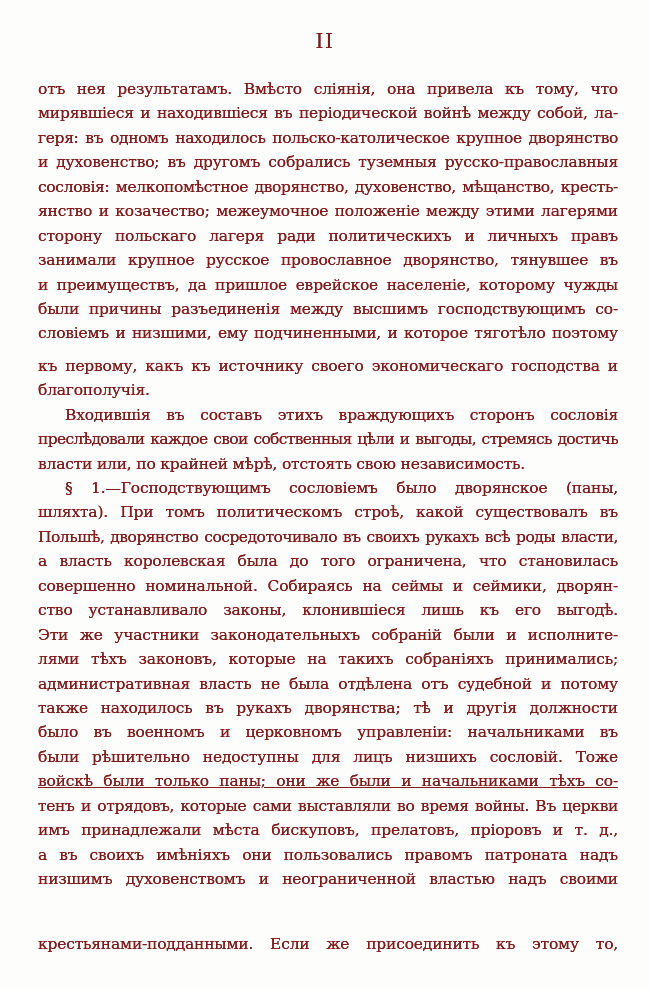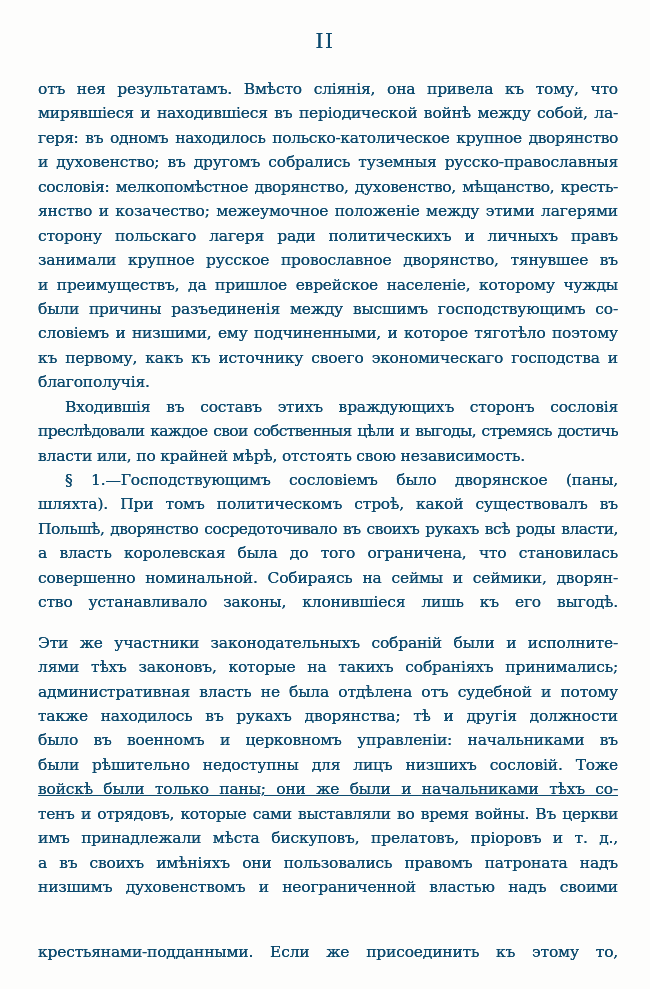--- a/index.html
+++ b/index.html
@@ -39,51 +39,51 @@
     letter-spacing: -0.2px;
     white-space: nowrap;
     text-shadow: 0 0 0.35px currentColor;
   }
   .line.indent { margin-left: 27px; }
   .line span { white-space: nowrap; }
 </style>
 </head>
 <body style="background: rgb(253, 253, 252);">
 
-<div class="page" style="color: #0c4a6e;">
+<div class="page" style="color: #7f1d1d;">
   <div class="page-number">II</div>
   <div class="text-column" id="text-column">
       <div class="paragraph">
         <div class="line" style="word-spacing: 6.97222px;"><span>отъ нея результатамъ. Вмѣсто сліянія, она привела къ тому, что</span></div>
         <div class="line" style="word-spacing: 1.75977px;"><span>мирявшіеся и находившіеся въ періодической войнѣ между собой, ла-</span></div>
         <div class="line" style="letter-spacing: -0.35px; word-spacing: 2.23698px;"><span>геря: въ одномъ находилось польско-католическое крупное дворянство</span></div>
         <div class="line" style="word-spacing: 3.34635px;"><span>и духовенство; въ другомъ собрались туземныя русско-православныя</span></div>
         <div class="line" style="letter-spacing: -0.35px; word-spacing: 1.78438px;"><span>сословія: мелкопомѣстное дворянство, духовенство, мѣщанство, кресть-</span></div>
         <div class="line" style="word-spacing: 1.72768px;"><span>янство и козачество; межеумочное положеніе между этими лагерями</span></div>
         <div class="line" style="word-spacing: 8.33036px;"><span>сторону польскаго лагеря ради политическихъ и личныхъ правъ</span></div>
         <div class="line" style="word-spacing: 6.93229px;"><span>занимали крупное русское провославное дворянство, тянувшее въ</span></div>
         <div class="line" style="word-spacing: 3.89509px;"><span>и преимуществъ, да пришлое еврейское населеніе, которому чужды</span></div>
         <div class="line" style="word-spacing: 5.17708px;"><span>были причины разъединенія между высшимъ господствующимъ со-</span></div>
         <div class="line" style="word-spacing: 1.66016px; text-align: center;"><span>словіемъ и низшими, ему подчиненными, и которое тяготѣло поэтому</span></div>
-        <div class="line" style="word-spacing: 3.38672px;"><span>къ первому, какъ къ источнику своего экономическаго господства и</span></div>
+        <div class="line" style="word-spacing: 3.38672px; margin-top: 8px;"><span>къ первому, какъ къ источнику своего экономическаго господства и</span></div>
         <div class="line last-left"><span>благополучія.</span></div>
       </div>
       <div class="paragraph">
         <div class="line indent" style="word-spacing: 11.0547px;"><span>Входившія въ составъ этихъ враждующихъ сторонъ сословія</span></div>
         <div class="line" style="letter-spacing: -0.65px; word-spacing: 1.41016px;"><span>преслѣдовали каждое свои собственныя цѣли и выгоды, стремясь достичь</span></div>
         <div class="line last-left"><span>власти или, по крайней мѣрѣ, отстоять свою независимость.</span></div>
       </div>
       <div class="paragraph">
         <div class="line indent" style="word-spacing: 13.8344px;"><span>§ 1.—Господствующимъ сословіемъ было дворянское (паны,</span></div>
         <div class="line" style="word-spacing: 7.50446px;"><span>шляхта). При томъ политическомъ строѣ, какой существовалъ въ</span></div>
         <div class="line" style="letter-spacing: -0.5px; word-spacing: 1.55859px;"><span>Польшѣ, дворянство сосредоточивало въ своихъ рукахъ всѣ роды власти,</span></div>
         <div class="line" style="word-spacing: 7.60742px;"><span>а власть королевская была до того ограничена, что становилась</span></div>
         <div class="line" style="word-spacing: 5.09821px;"><span>совершенно номинальной. Собираясь на сеймы и сеймики, дворян-</span></div>
         <div class="line" style="word-spacing: 11.3504px;"><span>ство устанавливало законы, клонившіеся лишь къ его выгодѣ.</span></div>
-        <div class="line" style="word-spacing: 6.83259px; margin-top: 16px;"><span>Эти же участники законодательныхъ собраній были и исполните-</span></div>
+        <div class="line" style="word-spacing: 6.83259px;"><span>Эти же участники законодательныхъ собраній были и исполните-</span></div>
         <div class="line" style="word-spacing: 7.09598px;"><span>лями тѣхъ законовъ, которые на такихъ собраніяхъ принимались;</span></div>
         <div class="line" style="word-spacing: 4.48633px;"><span>административная власть не была отдѣлена отъ судебной и потому</span></div>
         <div class="line" style="word-spacing: 8.08203px;"><span>также находилось въ рукахъ дворянства; тѣ и другія должности</span></div>
         <div class="line" style="word-spacing: 10.6429px;"><span>было въ военномъ и церковномъ управленіи: начальниками въ</span></div>
         <div class="line" style="word-spacing: 8.32143px;"><span>были рѣшительно недоступны для лицъ низшихъ сословій. Тоже</span></div>
         <div class="line" style="word-spacing: 5.74062px; text-decoration: underline;"><span>войскѣ были только паны; они же были и начальниками тѣхъ со-</span></div>
         <div class="line" style="letter-spacing: -0.35px; word-spacing: 1.80469px;"><span>тенъ и отрядовъ, которые сами выставляли во время войны. Въ церкви</span></div>
         <div class="line" style="word-spacing: 6.81836px;"><span>имъ принадлежали мѣста бискуповъ, прелатовъ, пріоровъ и т. д.,</span></div>
         <div class="line" style="word-spacing: 7.42969px;"><span>а въ своихъ имѣніяхъ они пользовались правомъ патроната надъ</span></div>
         <div class="line" style="word-spacing: 8.6276px;"><span>низшимъ духовенствомъ и неограниченной властью надъ своими</span></div>

